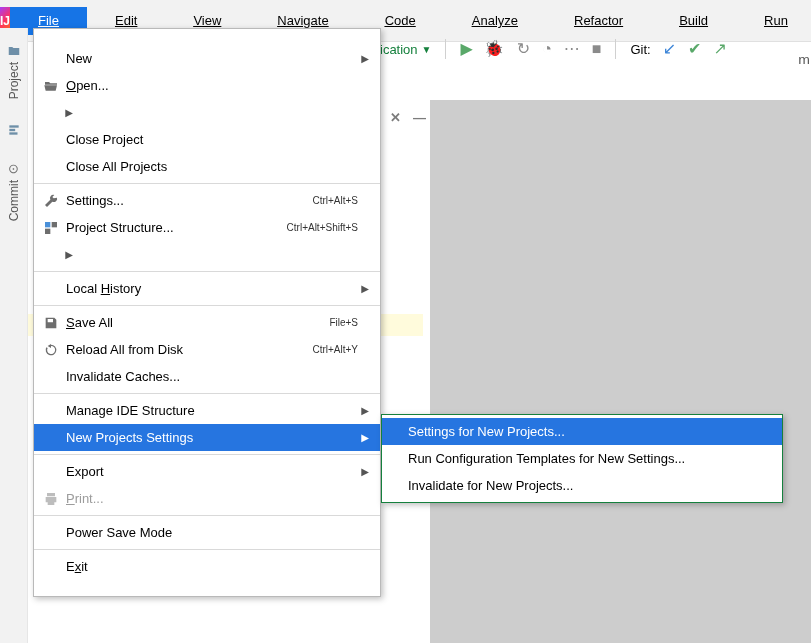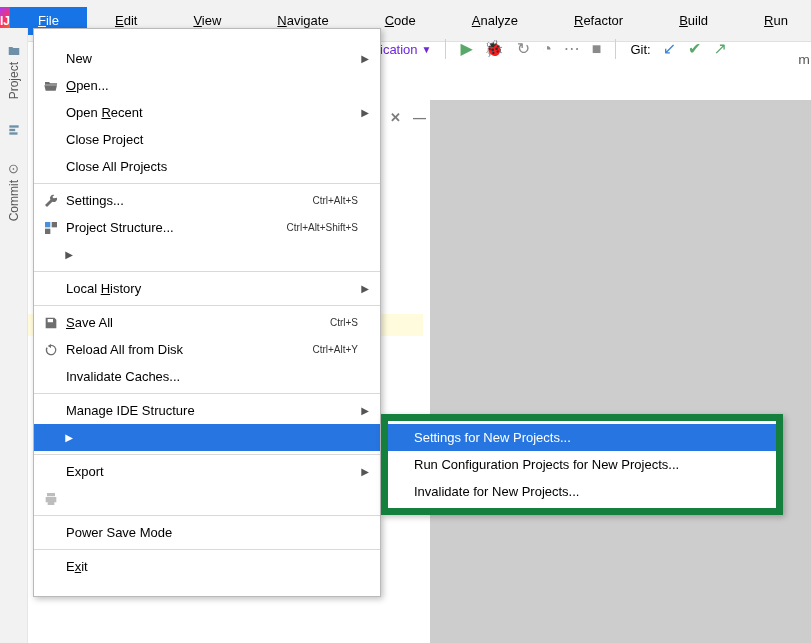--- a/index.html
+++ b/index.html
@@ -34,20 +34,21 @@
       font-weight: bold;
       font-size: 12px;
     }
     .menubar-item {
       padding: 0 28px;
       height: 28px;
       display: flex;
       align-items: center;
       cursor: default;
       color: #000;
+      text-decoration: underline;
     }
     .menubar-item.active {
       background: #1674e6;
       color: #fff;
     }
     .ul { text-decoration: underline; }
     
     
     .toolbar {
       position: absolute;
@@ -55,21 +56,21 @@
       top: 34px;
       height: 30px;
       display: flex;
       align-items: center;
       gap: 12px;
     }
     .toolbar .combo {
       display: flex;
       align-items: center;
       gap: 4px;
-      color: #6d28d9;
+      color: #15803d;
     }
     .toolbar svg, .toolbar .glyph { display: block; }
     .tb-sep { width: 1px; height: 20px; background: #d0d0d0; margin: 0 2px; }
     .glyph { font-size: 16px; line-height: 1; }
     .green  { color: #59a869; }
     .gray   { color: #8a8a8a; }
     .blue   { color: #3e86d8; }
     
     
     .gutter {
@@ -180,21 +181,21 @@
       margin: 3px 0;
     }
     
     
     .submenu {
       position: absolute;
       left: 381px;
       top: 414px;
       width: 402px;
       background: #fff;
-      border: 7px solid #15803d;
+      border: 1px solid #15803d;
       box-shadow: 2px 2px 6px rgba(0,0,0,.25);
       padding: 3px 0;
     }
     .submenu .menu-row { padding-left: 22px; }
     
     
     .right-letters {
       position: absolute;
       right: 1px;
       top: 52px;
@@ -307,21 +308,20 @@
       <span class="menu-icon">
         <svg width="16" height="16" viewBox="0 0 24 24">
           <path fill="#6e6e6e" d="M3 6h6l2 2h10v2H3zM2 11h19l-2 8H4z"></path>
         </svg>
       </span>
       <span class="menu-label"><span><span class="ul">O</span>pen...</span></span>
       <span class="submenu-arrow"></span>
     </div>
     <div class="menu-row">
       <span class="menu-icon"></span>
-      <span class="menu-label"><span>Open <span class="ul">R</span>ecent</span></span>
       <span class="submenu-arrow">▶</span>
     </div>
     <div class="menu-row">
       <span class="menu-icon"></span>
       <span class="menu-label">Close Project</span>
       <span class="submenu-arrow"></span>
     </div>
     <div class="menu-row">
       <span class="menu-icon"></span>
       <span class="menu-label">Close All Projects</span>
@@ -361,21 +361,21 @@
       <span class="submenu-arrow">▶</span>
     </div>
     <div class="menu-sep"></div>
     <div class="menu-row">
       <span class="menu-icon">
         <svg width="16" height="16" viewBox="0 0 24 24">
           <path fill="#6e6e6e" d="M4 4h13l3 3v13H4zM7 6v5h8V6zM7 14h10v5H7z"></path>
         </svg>
       </span>
       <span class="menu-label"><span><span class="ul">S</span>ave All</span></span>
-      <span class="menu-shortcut">Ctrl+S</span>
+      <span class="menu-shortcut">File+S</span>
       <span class="submenu-arrow"></span>
     </div>
     <div class="menu-row">
       <span class="menu-icon">
         <svg width="16" height="16" viewBox="0 0 24 24">
           <path fill="#6e6e6e" d="M12 4a8 8 0 1 1-7 4l2 1a6 6 0 1 0 5-3V9l-5-3 5-3z"></path>
         </svg>
       </span>
       <span class="menu-label">Reload All from Disk</span>
       <span class="menu-shortcut">Ctrl+Alt+Y</span>
@@ -387,34 +387,36 @@
       <span class="submenu-arrow"></span>
     </div>
     <div class="menu-sep"></div>
     <div class="menu-row">
       <span class="menu-icon"></span>
       <span class="menu-label">Manage IDE Structure</span>
       <span class="submenu-arrow">▶</span>
     </div>
     <div class="menu-row highlight">
       <span class="menu-icon"></span>
+      <span class="menu-label">New Projects Settings</span>
       <span class="submenu-arrow">▶</span>
     </div>
     <div class="menu-sep"></div>
     <div class="menu-row">
       <span class="menu-icon"></span>
       <span class="menu-label">Export</span>
       <span class="submenu-arrow">▶</span>
     </div>
     <div class="menu-row disabled">
       <span class="menu-icon">
         <svg width="16" height="16" viewBox="0 0 24 24">
           <path fill="#bdbdbd" d="M6 3h12v5H6zM4 9h16v8h-3v4H7v-4H4zM9 15h6v4H9z"></path>
         </svg>
       </span>
+      <span class="menu-label"><span><span class="ul">P</span>rint...</span></span>
       <span class="submenu-arrow"></span>
     </div>
     <div class="menu-sep"></div>
     <div class="menu-row">
       <span class="menu-icon"></span>
       <span class="menu-label">Power Save Mode</span>
       <span class="submenu-arrow"></span>
     </div>
     <div class="menu-sep"></div>
     <div class="menu-row">
@@ -422,18 +424,18 @@
       <span class="menu-label"><span>E<span class="ul">x</span>it</span></span>
       <span class="submenu-arrow"></span>
     </div>
   </div>
 
 <div class="submenu">
     <div class="menu-row highlight">
       <span class="menu-label">Settings for New Projects...</span>
     </div>
     <div class="menu-row">
-      <span class="menu-label">Run Configuration Projects for New Projects...</span>
+      <span class="menu-label">Run Configuration Templates for New Settings...</span>
     </div>
     <div class="menu-row">
       <span class="menu-label">Invalidate for New Projects...</span>
     </div>
   </div>
 
 </body></html>

